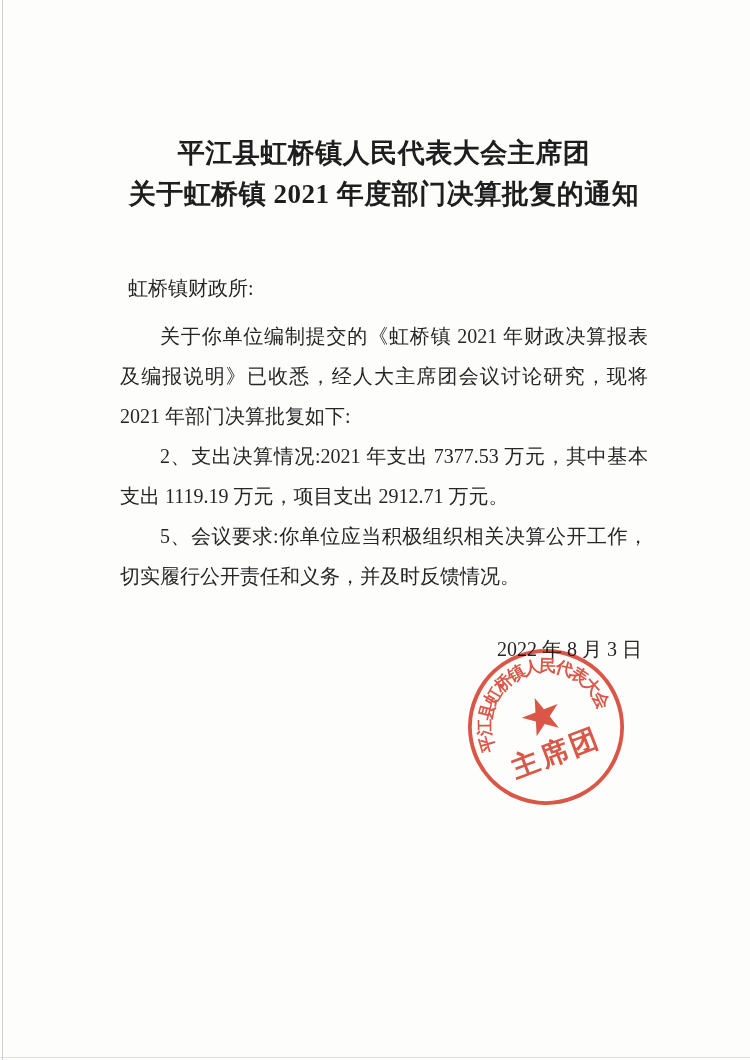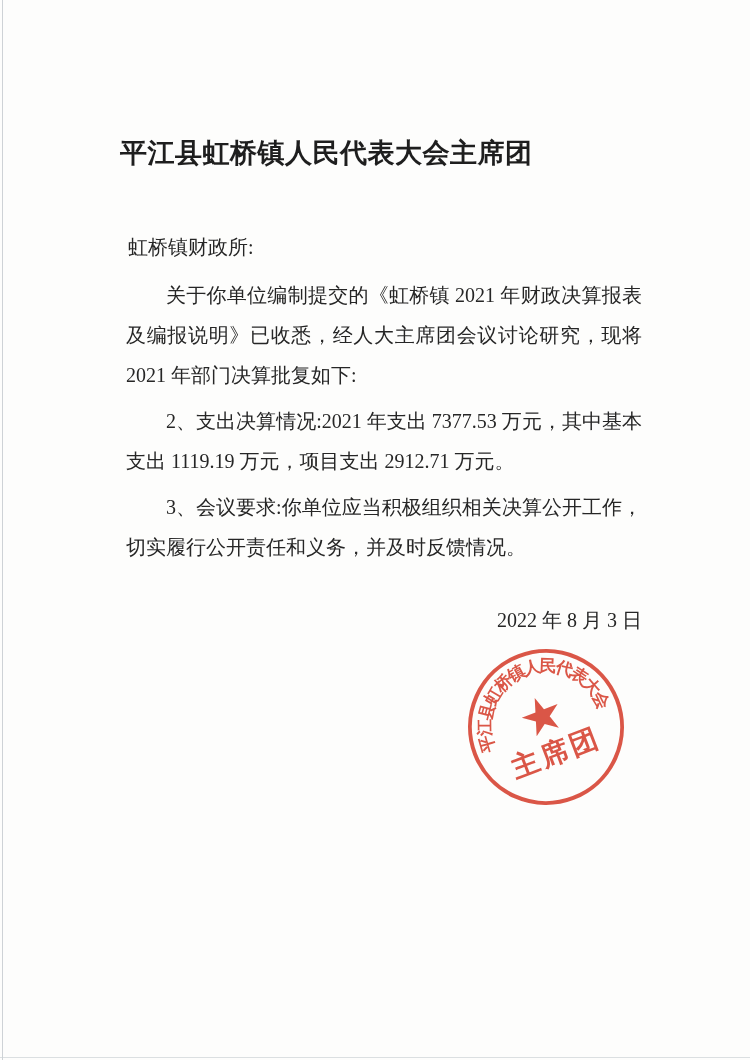--- a/index.html
+++ b/index.html
@@ -40,38 +40,38 @@
   .content {
     position: absolute;
     left: 120px;
     top: 0;
     width: 528px;
     color: #262626;
   }
   .title {
     margin: 0;
     padding-top: 133px;
-    text-align: left;
+    text-align: center;
     font-size: 27px;
     line-height: 41px;
     font-weight: 700;
     color: #1e1e1e;
     letter-spacing: 0.5px;
   }
   .body-text {
     margin-top: 53px;
     font-size: 20px;
     line-height: 40px;
     text-align: justify;
   }
   .salutation {
     margin: 8px;
   }
   .para {
-    margin: 6px;
+    margin: 0;
     text-indent: 2em;
   }
   .sig-block {
     margin-top: 33px;
     text-align: right;
   }
   .signature {
     padding-right: 2px;
   }
   .date {
@@ -132,27 +132,28 @@
 </head>
 <body>
 
 <div class="page">
   <div class="scan-edge-left"></div>
   <div class="scan-edge-bottom"></div>
 
   <div class="content">
     <h1 class="title">
       <span>平江县虹桥镇人民代表大会主席团</span><br>
+      <span>关于虹桥镇 2021 年度部门决算批复的通知</span>
     </h1>
 
     <div class="body-text">
       <p class="salutation">虹桥镇财政所:</p>
       <p class="para">关于你单位编制提交的《虹桥镇 2021 年财政决算报表及编报说明》已收悉，经人大主席团会议讨论研究，现将 2021 年部门决算批复如下:</p>
       <p class="para">2、支出决算情况:2021 年支出 7377.53 万元，其中基本支出 1119.19 万元，项目支出 2912.71 万元。</p>
-      <p class="para">3、会议要求:你单位应当积极组织相关决算公开工作，切实履行公开责任和义务，并及时反馈情况。</p>
+      <p class="para">5、会议要求:你单位应当积极组织相关决算公开工作，切实履行公开责任和义务，并及时反馈情况。</p>
 
       <div class="sig-block">
         <div class="date">2022 年 8 月 3 日</div>
       </div>
     </div>
   </div>
 
   <div class="seal">
     <div class="seal-ring"></div>
     <div class="seal-arc">

